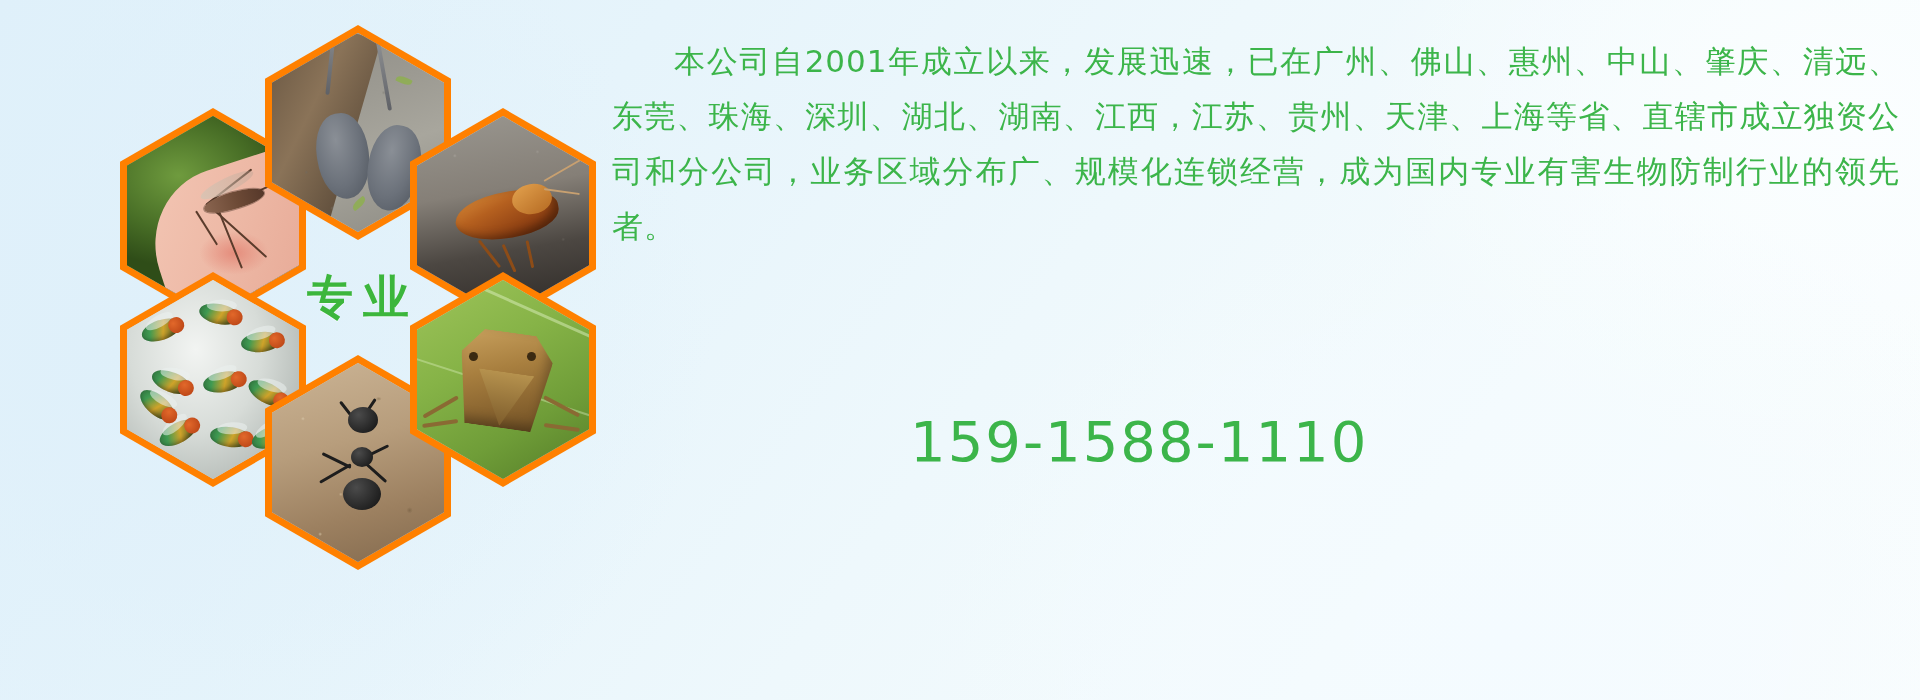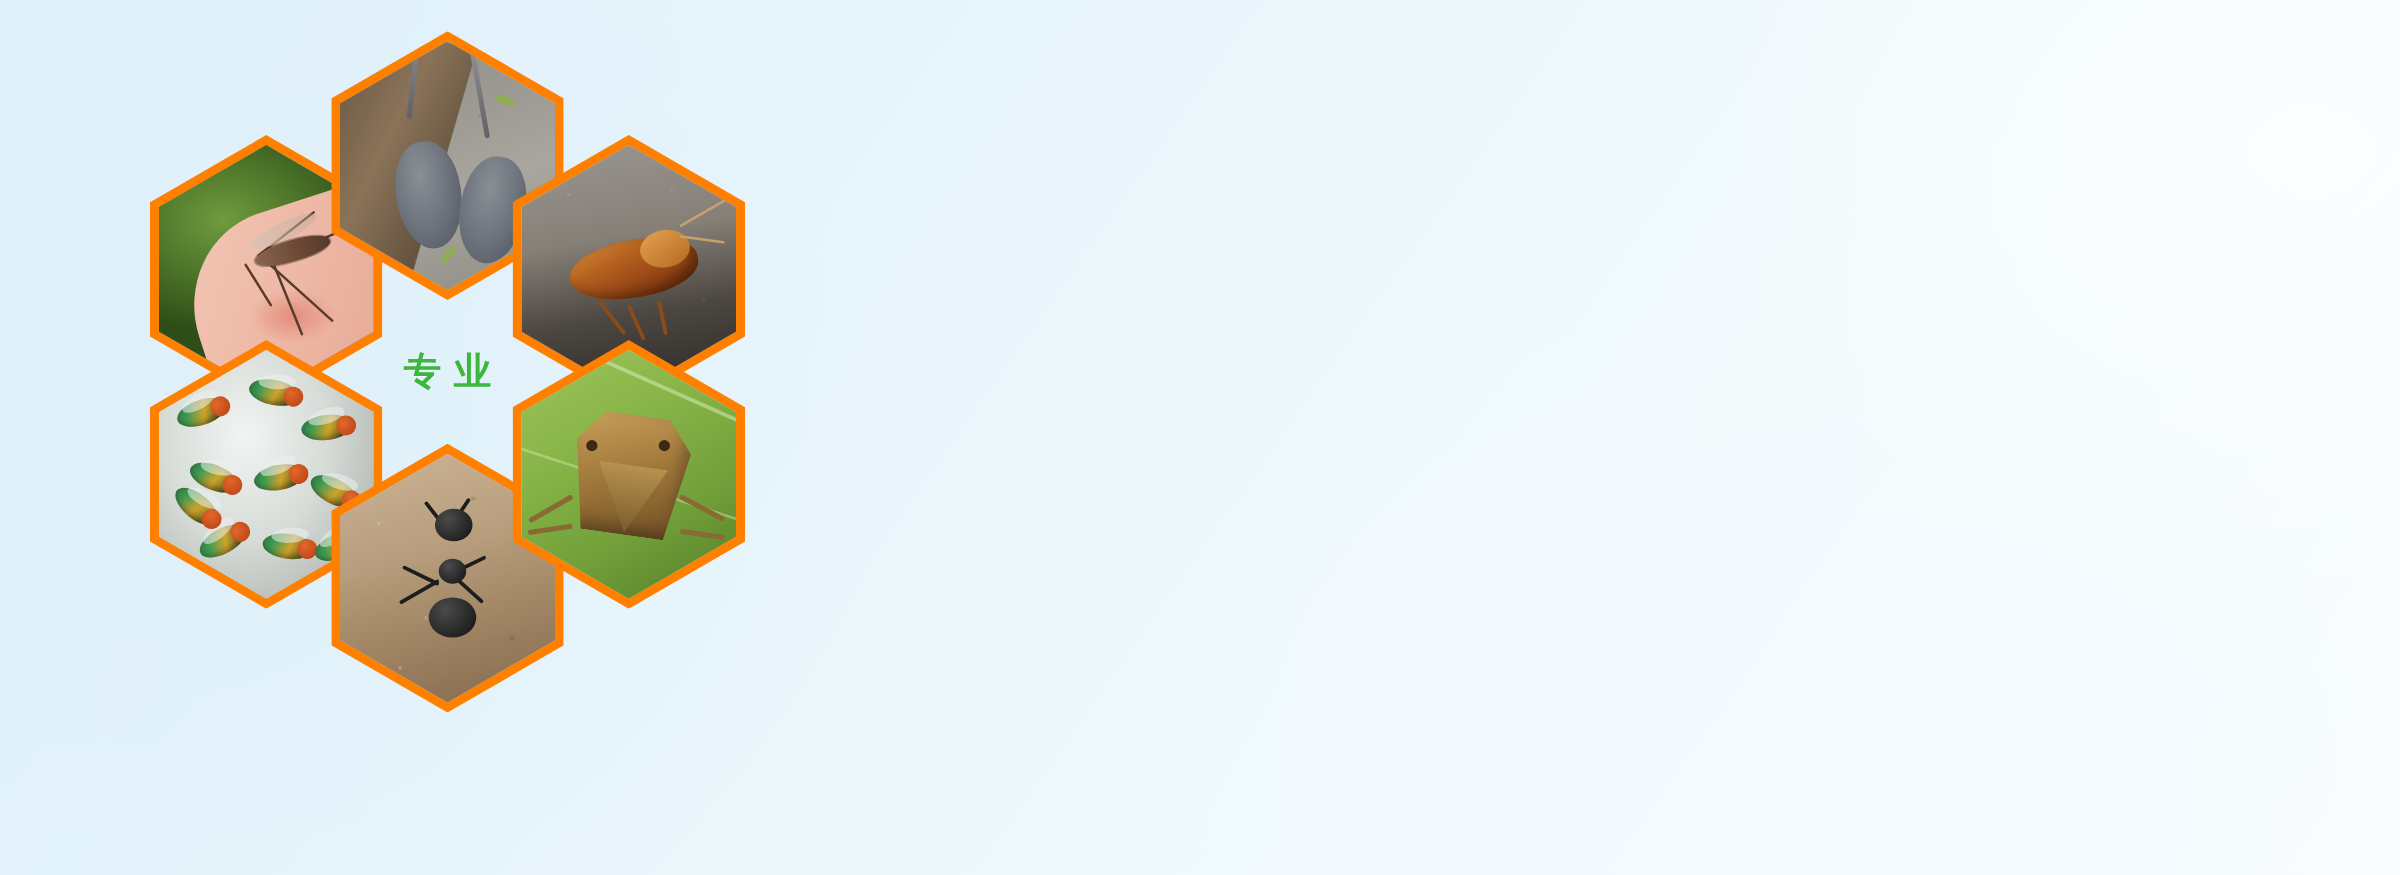--- a/index.html
+++ b/index.html
@@ -42,21 +42,21 @@
   .hex-bug{     left:330px; top:272px;}
 
   .hex-center{
     position:absolute;left:185px;top:190px;width:186px;height:215px;
     display:flex;flex-direction:column;align-items:center;justify-content:center;
     gap:10px;
   }
   .hex-center .cline{
     color:#3cb63c;
     font-family:"DejaVu Sans","Liberation Sans",sans-serif;
-    font-size:30px;font-weight:bold;letter-spacing:10px;
+    font-size:46px;font-weight:bold;letter-spacing:10px;
     text-indent:10px;line-height:1.05;
     text-shadow:0 1px 0 rgba(255,255,255,.55);
   }
 
   
   .sc-mosquito{
     background:
       radial-gradient(ellipse 120px 90px at 30% 30%, #6f9b3e 0%, #486e26 60%, #2f4d18 100%),
       linear-gradient(115deg,#4d7324 0%,#6d9a3c 28%,#e9b9a6 46%,#f0c3b0 100%);
   }
@@ -366,17 +366,21 @@
           <div class="spot s2"></div>
         </div>
       </div>
     </div>
 
     <div class="hex-center">
       <span class="cline">专业</span>
     </div>
   </div>
 
+  <div id="about">
+    <p>本公司自2001年成立以来，发展迅速，已在广州、佛山、惠州、中山、肇庆、清远、东莞、珠海、深圳、湖北、湖南、江西，江苏、贵州、天津、上海等省、直辖市成立独资公司和分公司，业务区域分布广、规模化连锁经营，成为国内专业有害生物防制行业的领先者。</p>
+  </div>
 
   <div id="contact">
+    <span class="row2"><span>159-1588-1110</span></span>
   </div>
 
 </div>
 
 </body></html>

